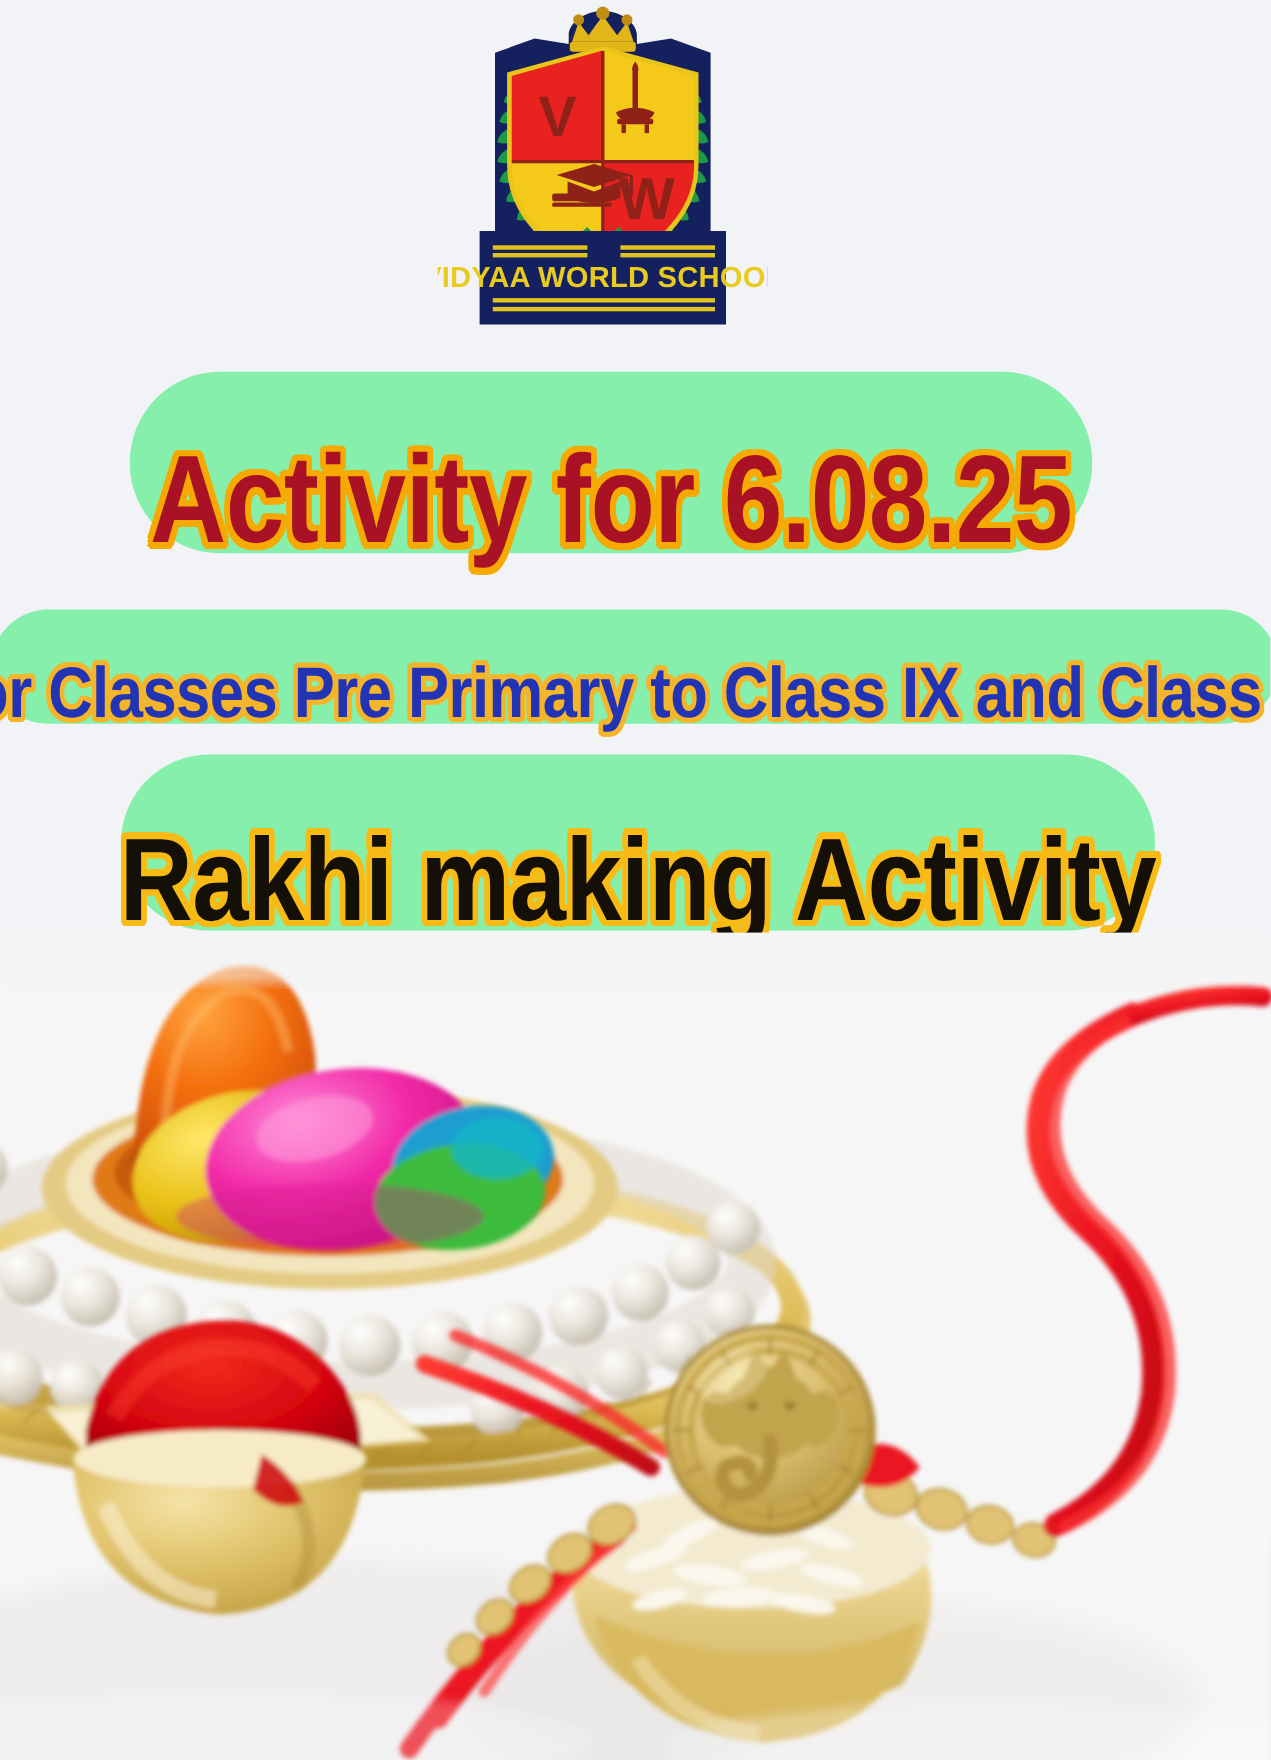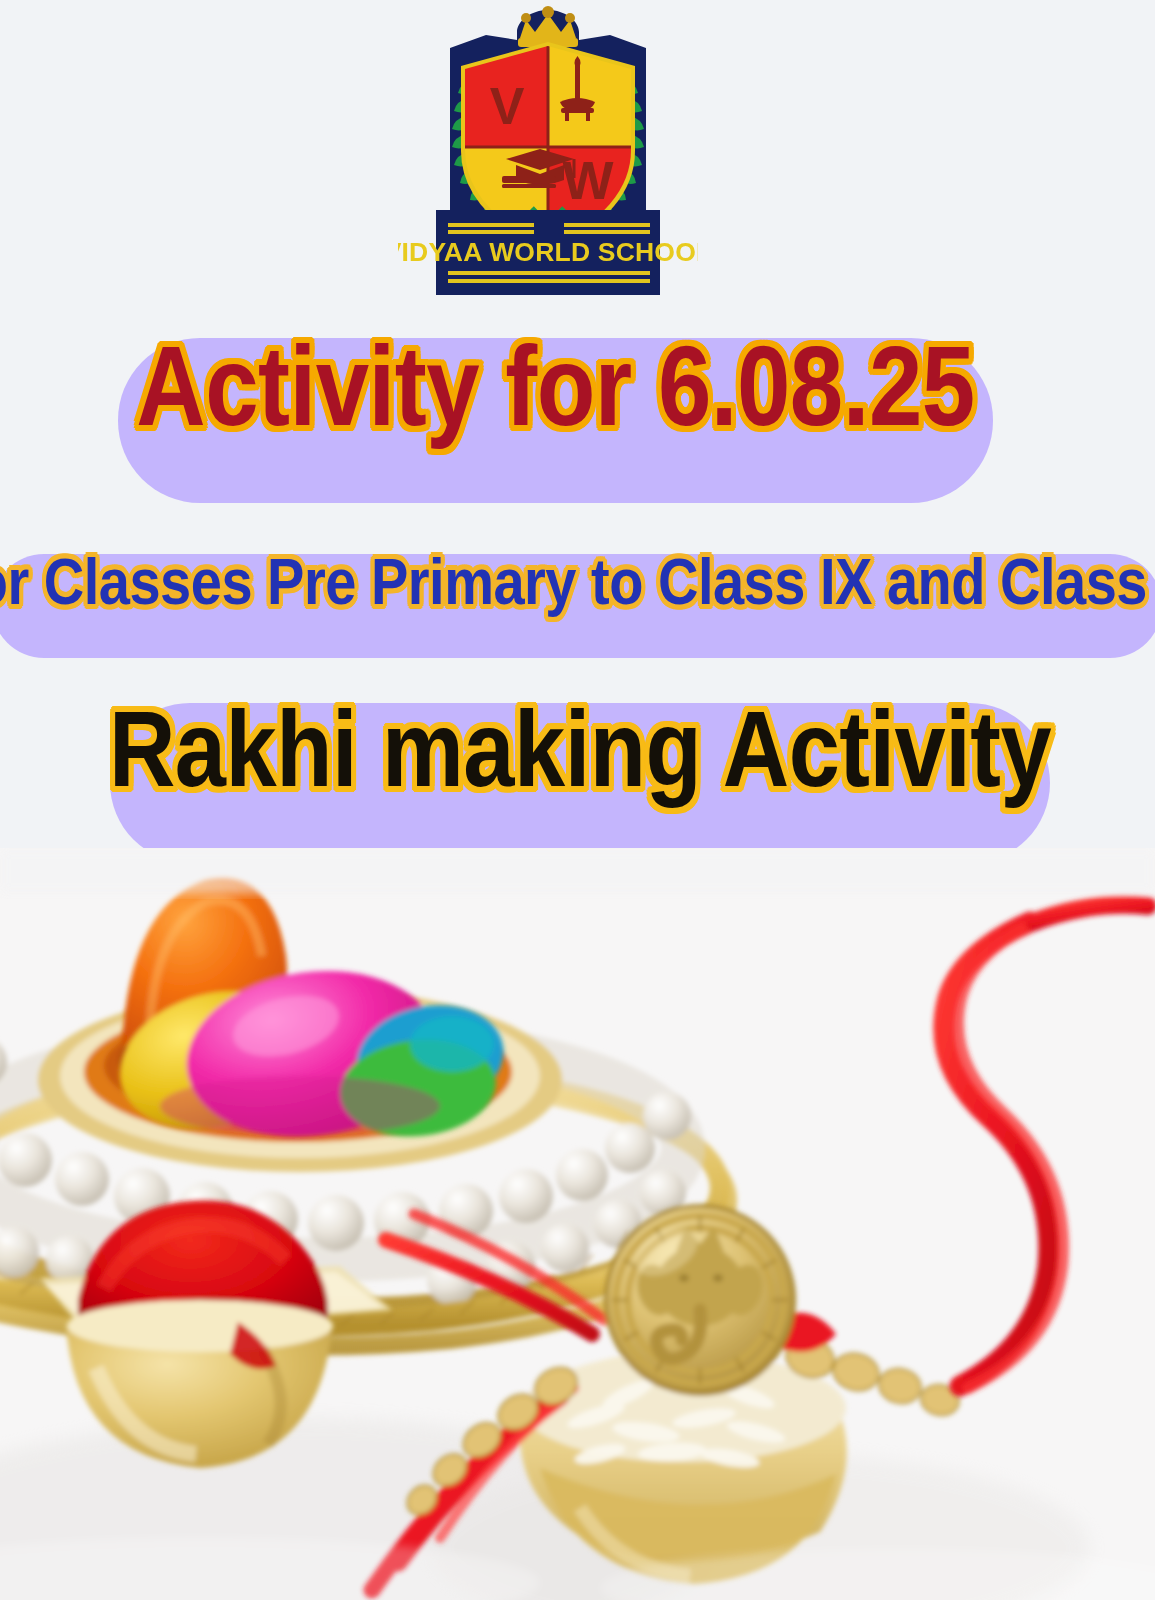--- a/index.html
+++ b/index.html
@@ -16,36 +16,35 @@
 
   
   .logo-wrap {
     position:absolute; left:398px; top:2px; width:300px; height:300px;
   }
   .logo-svg { display:block; width:300px; height:300px; }
 
   
   .panel {
     position:absolute;
-    background:#c4b5fd;
-    display:flex; align-items:flex-start; justify-content:center;
+    background:#86efac;
+    display:flex; align-items:flex-end; justify-content:center;
     text-align:center;
   }
   .panel-title {
     left:118px; top:338px; width:875px; height:165px;
     border-radius:82px;
   }
   .panel-sub {
     left:-8px; top:554px; width:1170px; height:104px;
     border-radius:54px;
   }
   .panel-activity {
     left:110px; top:686px; width:940px; height:160px;
     border-radius:80px;
-    margin-top:17px;
   }
 
   
   .txt {
     white-space:nowrap;
     font-weight:bold;
     letter-spacing:-0.5px;
     line-height:1;
     font-family:"Liberation Sans", sans-serif;
   }

